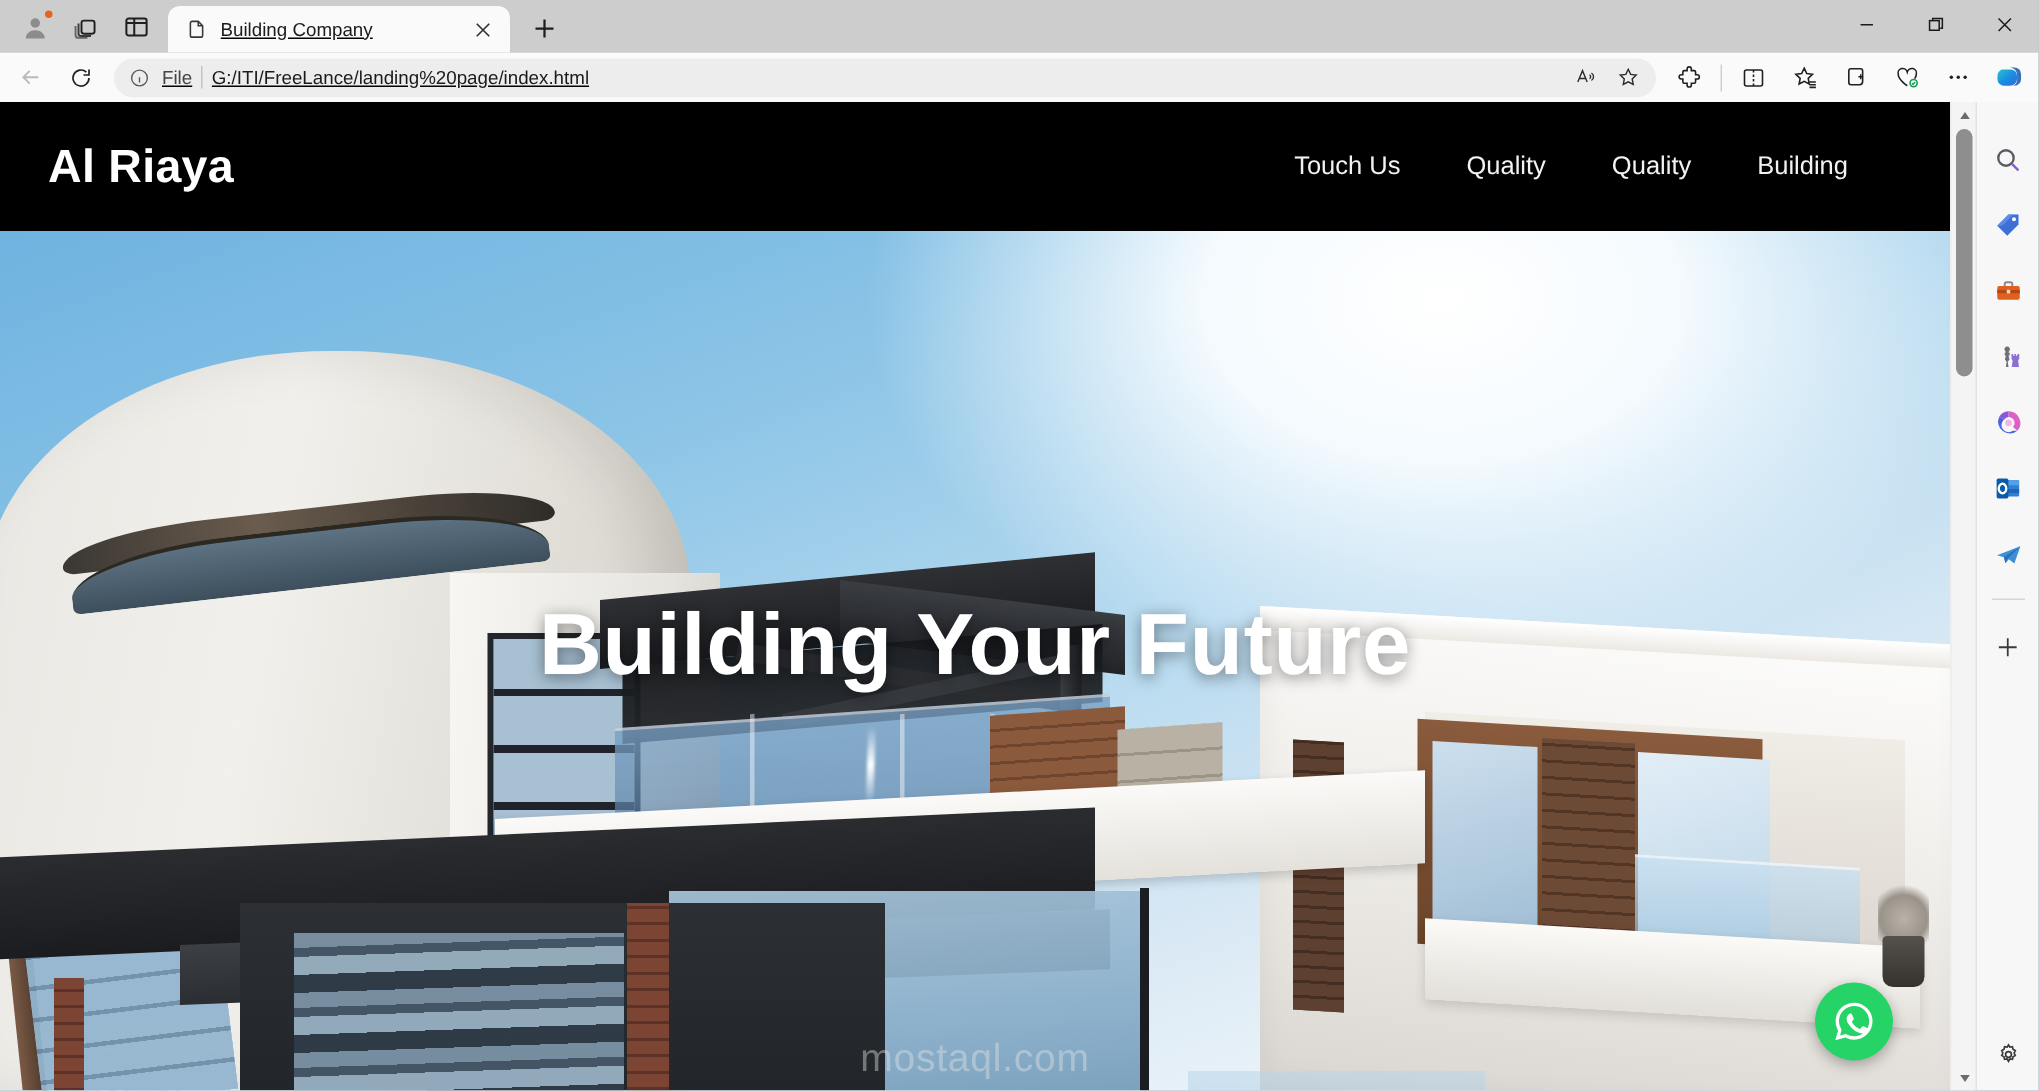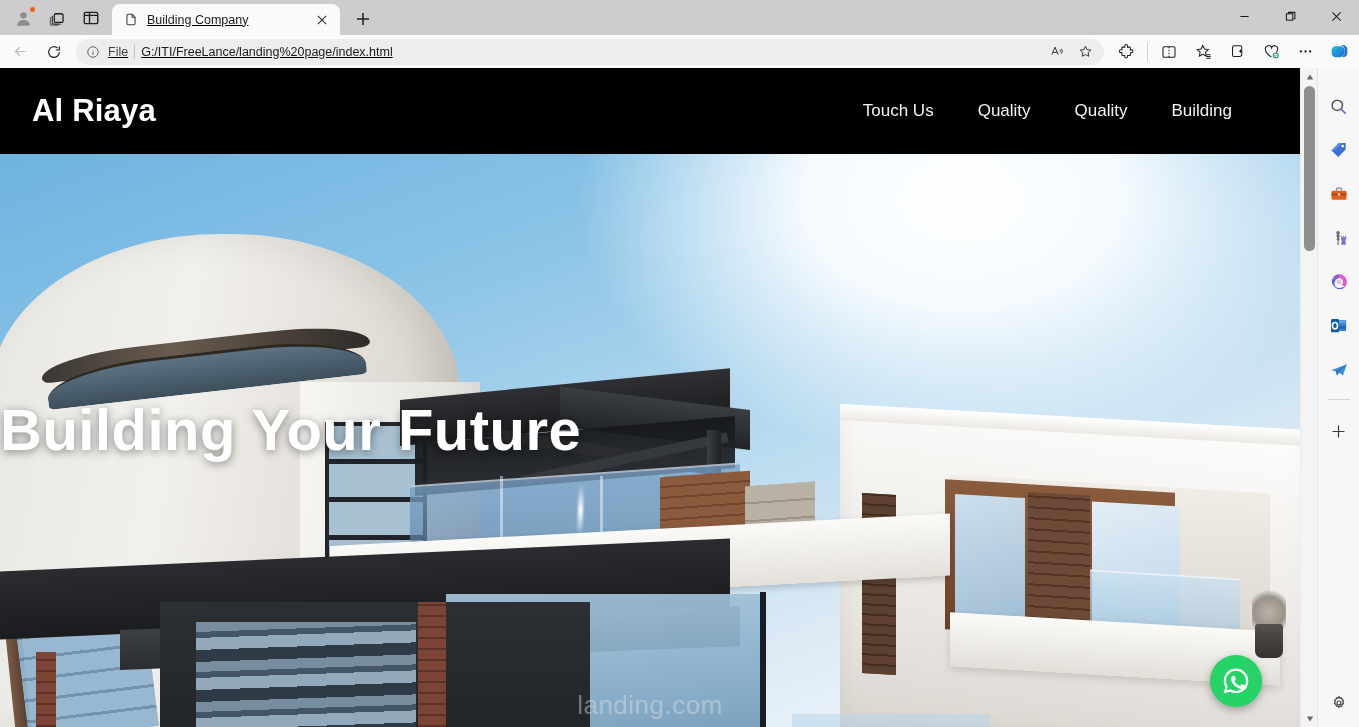--- a/index.html
+++ b/index.html
@@ -344,21 +344,21 @@
   
   .rail-glass-b {
     position: absolute; left: 790px; top: 560px; width: 200px; height: 99px;
     background: linear-gradient(180deg, rgba(186,214,234,.55), rgba(140,178,206,.5));
     border-left: 2px solid rgba(255,255,255,.5);
   }
 
   
   .hero-content {
     position: absolute; inset: 0; display: flex; flex-direction: row;
-    align-items: center; text-align: center;
+    align-items: center; justify-content: center; text-align: center;
   }
   .hero-title {
     font-size: 58px; font-weight: bold; color: #ffffff; letter-spacing: .5px;
     text-shadow: 0 2px 10px rgba(0,0,0,.45);
     margin-bottom: 22px; line-height: 1;
   }
   .hero-sub {
     font-size: 16.5px; color: #f3f3f3; margin-bottom: 28px;
     text-shadow: 0 1px 6px rgba(0,0,0,.55);
   }
@@ -654,21 +654,21 @@
           <div class="b-low-glass-edge"></div>
           <div class="rail-glass-b"></div>
 
         </div>
 
         <div class="hero-content">
           <h1 class="hero-title">Building Your Future</h1>
         </div>
 
         <div class="watermark">
-          <div class="wm-en">landing.com</div>
+          <div class="wm-en">mostaql.com</div>
         </div>
 
         <div class="wa-float">
           <svg width="30" height="30" viewBox="0 0 24 24" fill="#ffffff">
             <path d="M12.04 2C6.6 2 2.2 6.4 2.2 11.84c0 1.74.46 3.43 1.32 4.92L2 22l5.4-1.42a9.8 9.8 0 0 0 4.64 1.18h.01c5.43 0 9.84-4.4 9.84-9.84 0-2.63-1.02-5.1-2.88-6.96A9.78 9.78 0 0 0 12.04 2zm0 1.78a8.05 8.05 0 0 1 8.06 8.06c0 4.45-3.62 8.06-8.06 8.06a8.1 8.1 0 0 1-4.1-1.12l-.3-.18-3.05.8.82-2.98-.2-.3a7.95 7.95 0 0 1-1.22-4.28c0-4.45 3.62-8.06 8.05-8.06zm-2.2 4.1c-.2 0-.5.08-.77.37-.26.29-1 .98-1 2.39s1.03 2.77 1.17 2.96c.14.2 2 3.05 4.85 4.16 2.37.93 2.85.74 3.37.7.52-.06 1.67-.68 1.9-1.34.23-.66.23-1.22.16-1.34-.07-.11-.26-.18-.55-.32s-1.67-.82-1.93-.92c-.26-.09-.45-.14-.64.15-.18.28-.73.91-.9 1.1-.16.2-.33.22-.61.08-.29-.15-1.22-.45-2.32-1.43-.86-.76-1.44-1.71-1.6-2-.16-.29-.02-.44.12-.59.13-.13.29-.33.43-.5.15-.17.2-.29.3-.48.09-.2.04-.37-.02-.52-.07-.14-.64-1.56-.88-2.13-.22-.55-.45-.47-.61-.48h-.52z"></path>
           </svg>
         </div>
       </div>
     </div>
   </div>

